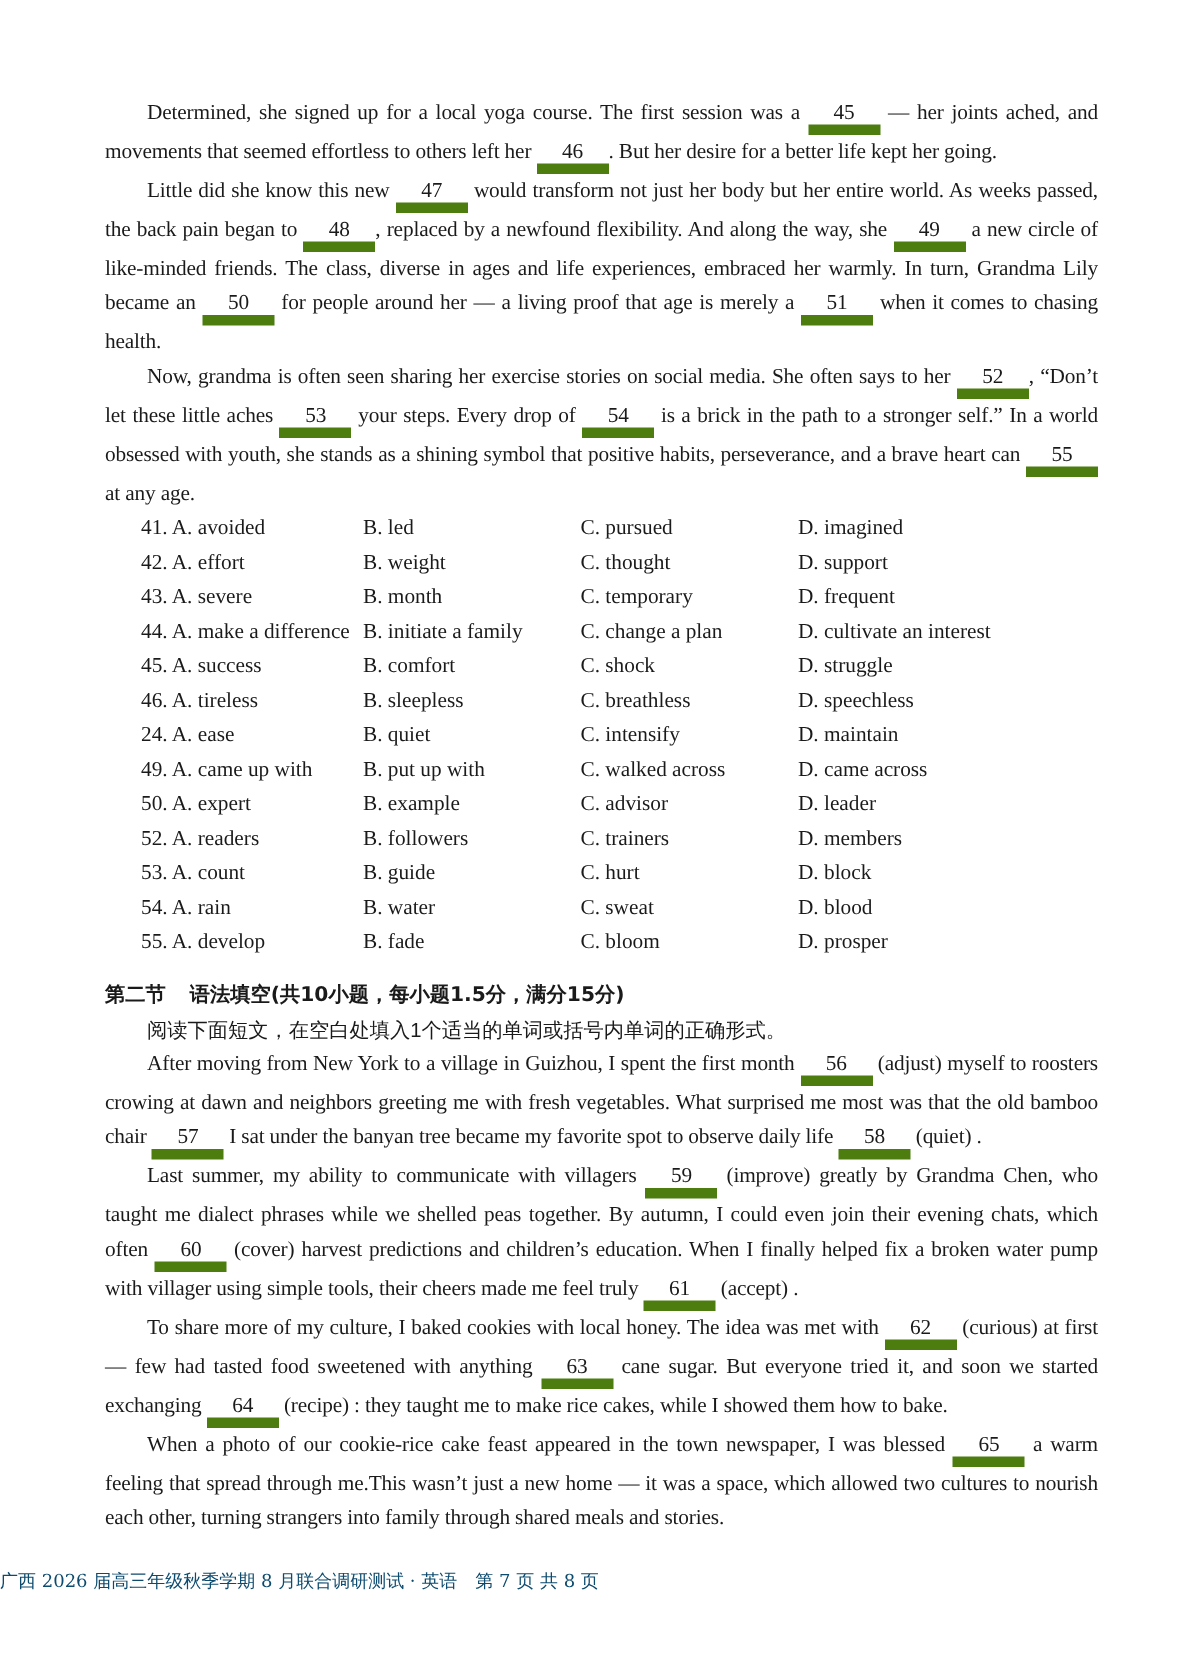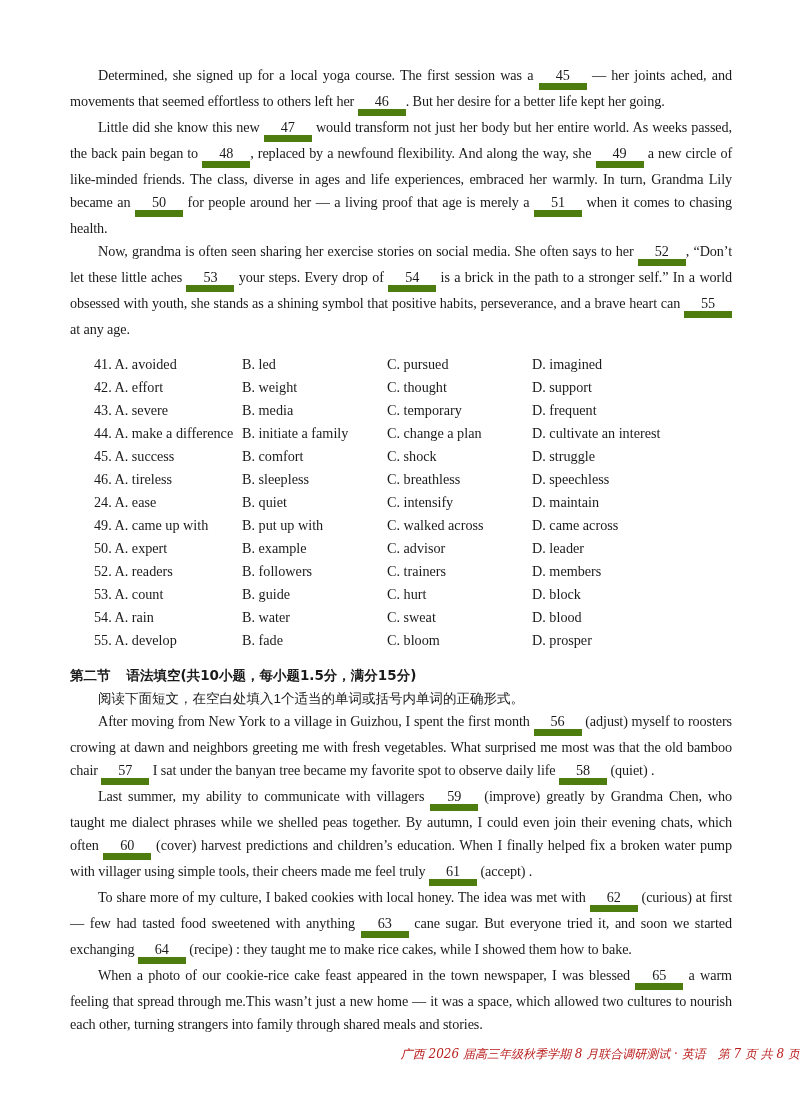--- a/index.html
+++ b/index.html
@@ -11,39 +11,38 @@
     .page { position: absolute; left: 70px; top: 64px; width: 662px; }
     .para {
       font-size: 14.2px; line-height: 23px; margin: 0; text-align: justify;
       text-indent: 28px; letter-spacing: -0.1px;
     }
     .blank {
       display: inline-block; text-align: center; text-indent: 0;
       border-bottom: 7px solid #4d7c0f; line-height: 15px; min-width: 44px;
       padding: 0 2px;
     }
-    .options { margin-top: 12px; }
+    .options { margin-top: 0; }
     .opt-row {
       display: grid; grid-template-columns: 148px 145px 145px 224px;
       font-size: 14.2px; line-height: 23px; padding-left: 24px;
     }
     .section-title {
       font-family: "DejaVu Sans", sans-serif; font-weight: bold;
       font-size: 13.5px; line-height: 23px; margin-top: 12px;
     }
     .section-title .gap { display: inline-block; width: 16px; }
     .instruction {
       font-family: Liberation Sans, sans-serif; font-size: 13.5px; line-height: 23px;
       text-indent: 28px;
     }
     .footer {
       position: absolute; left: 0; width: 800px; top: 1046px;
-      text-align: right; font-family: "DejaVu Serif", serif; font-size: 12px;
-      color: #b91c1c;
-      font-style: italic;
+      text-align: left; font-family: "DejaVu Serif", serif; font-size: 12px;
+      color: #0c4a6e;
     }
   </style>
 </head>
 <body>
 
 <div class="page">
   <div id="passage1">
       <p class="para"><span>Determined, she signed up for a local yoga course. The first session was a </span><span class="blank">45</span><span> — her joints ached, and movements that seemed effortless to others left her </span><span class="blank">46</span><span>. But her desire for a better life kept her going.</span></p>
       <p class="para"><span>Little did she know this new </span><span class="blank">47</span><span> would transform not just her body but her entire world. As weeks passed, the back pain began to </span><span class="blank">48</span><span>, replaced by a newfound flexibility. And along the way, she </span><span class="blank">49</span><span> a new circle of like-minded friends. The class, diverse in ages and life experiences, embraced her warmly. In turn, Grandma Lily became an </span><span class="blank">50</span><span> for people around her — a living proof that age is merely a </span><span class="blank">51</span><span> when it comes to chasing health.</span></p>
       <p class="para"><span>Now, grandma is often seen sharing her exercise stories on social media. She often says to her </span><span class="blank">52</span><span>, “Don’t let these little aches </span><span class="blank">53</span><span> your steps. Every drop of </span><span class="blank">54</span><span> is a brick in the path to a stronger self.” In a world obsessed with youth, she stands as a shining symbol that positive habits, perseverance, and a brave heart can </span><span class="blank">55</span><span> at any age.</span></p>
@@ -56,21 +55,21 @@
         <span>D. imagined</span>
       </div>
       <div class="opt-row">
         <span>42. A. effort</span>
         <span>B. weight</span>
         <span>C. thought</span>
         <span>D. support</span>
       </div>
       <div class="opt-row">
         <span>43. A. severe</span>
-        <span>B. media</span>
+        <span>B. month</span>
         <span>C. temporary</span>
         <span>D. frequent</span>
       </div>
       <div class="opt-row">
         <span>44. A. make a difference</span>
         <span>B. initiate a family</span>
         <span>C. change a plan</span>
         <span>D. cultivate an interest</span>
       </div>
       <div class="opt-row">

